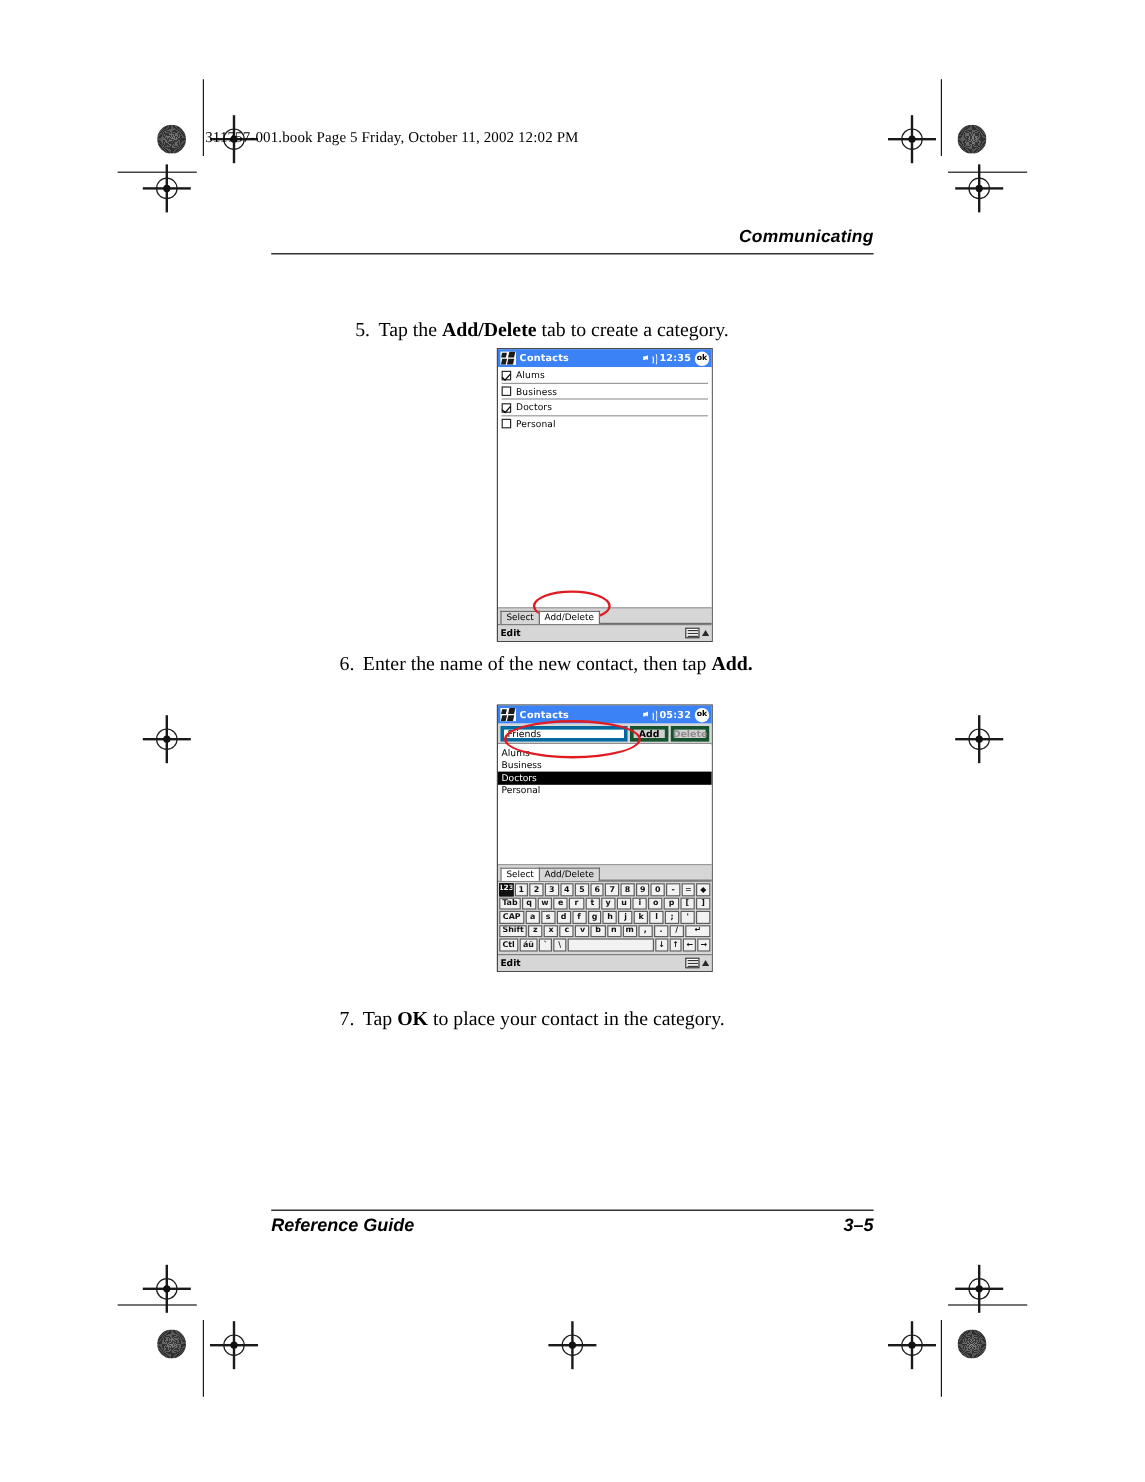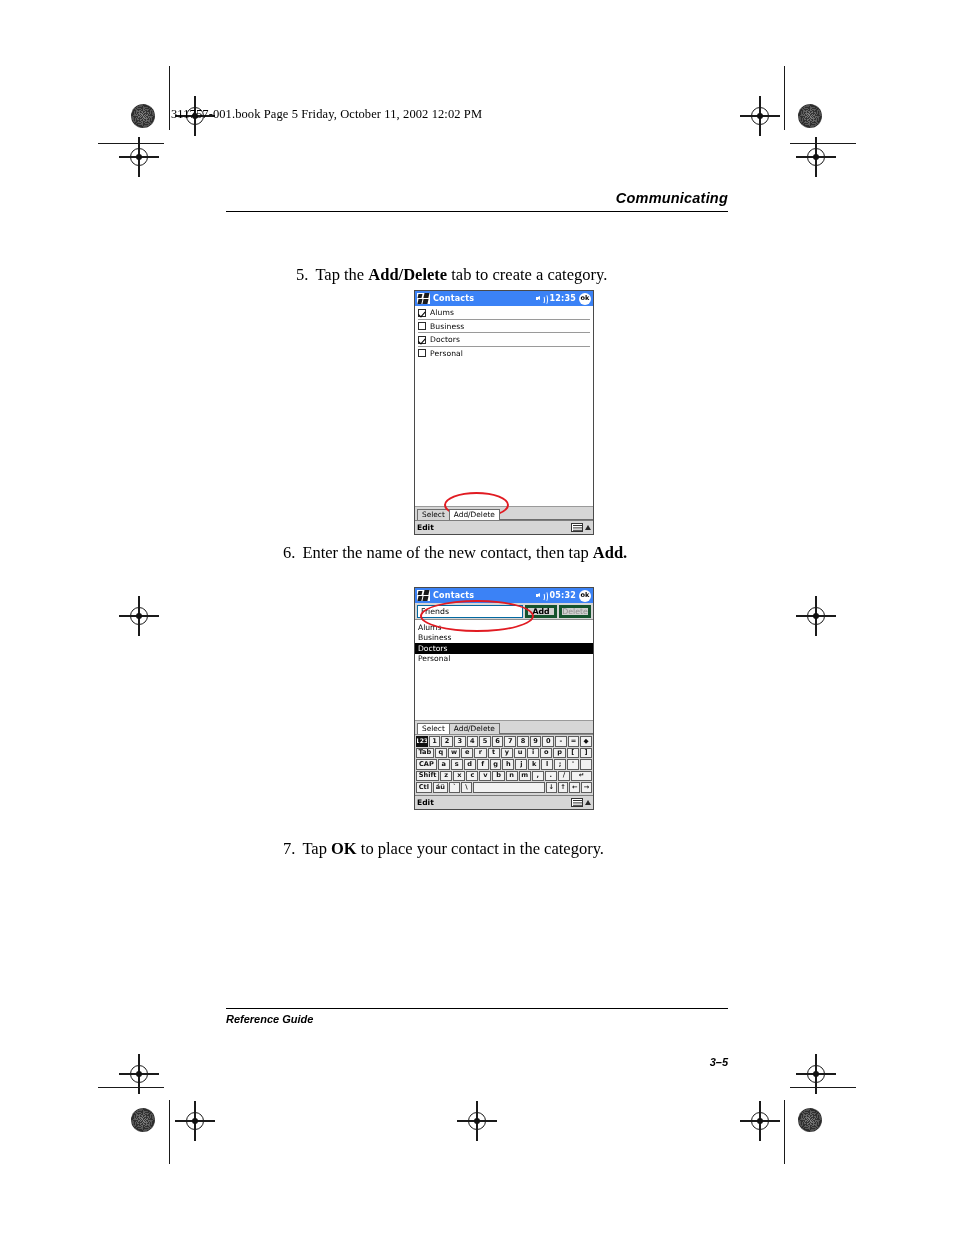--- a/index.html
+++ b/index.html
@@ -94,25 +94,25 @@
   }
   .step .num { margin-right: 7px; }
   .step b { font-weight: bold; }
 
   .footer-rule { left: 226px; top: 1008px; width: 502px; height: 1.4px; }
   .foot {
     position: absolute;
     top: 1013px;
     font-family: "Liberation Sans", sans-serif;
     font-style: italic;
-    font-size: 11px;
+    font-size: 15px;
     font-weight: 600;
   }
   .foot.left { left: 226px; }
-  .foot.right { right: 226px; margin-top: 43px; }
+  .foot.right { right: 226px; }
 
   
   .pda {
     position: absolute;
     width: 180px;
     border: 1px solid #4a4a4a;
     background: #ffffff;
     font-family: "DejaVu Sans", sans-serif;
     font-size: 7.6px;
     color: #000;
@@ -289,37 +289,37 @@
     align-items: stretch;
     height: 16px;
     background: #d6d6d6;
     padding: 1.5px 2px;
     box-sizing: border-box;
     gap: 2px;
   }
   .tfield {
     flex: 1;
     background: #fff;
-    border: 1px solid #0369a1;
+    border: 3px solid #0369a1;
     display: flex;
     align-items: center;
     padding-left: 3px;
     font-size: 7.8px;
     box-sizing: border-box;
   }
   .btn {
     width: 32px;
     border: 3px solid #14532d;
     background: #d0d0d0;
     display: flex; align-items: center; justify-content: center;
     font-size: 7.8px;
     font-weight: bold;
     box-sizing: border-box;
   }
-  .btn.disabled { color: #8e8e8e; font-weight: normal; }
+  .btn.disabled { color: #8e8e8e; font-weight: bold; }
 
   
   .plainlist { background: #fff; padding-top: 1px; }
   .prow {
     height: 10.5px;
     font-size: 7.6px;
     padding: 0 3px;
     display: flex; align-items: center;
     box-sizing: border-box;
   }

